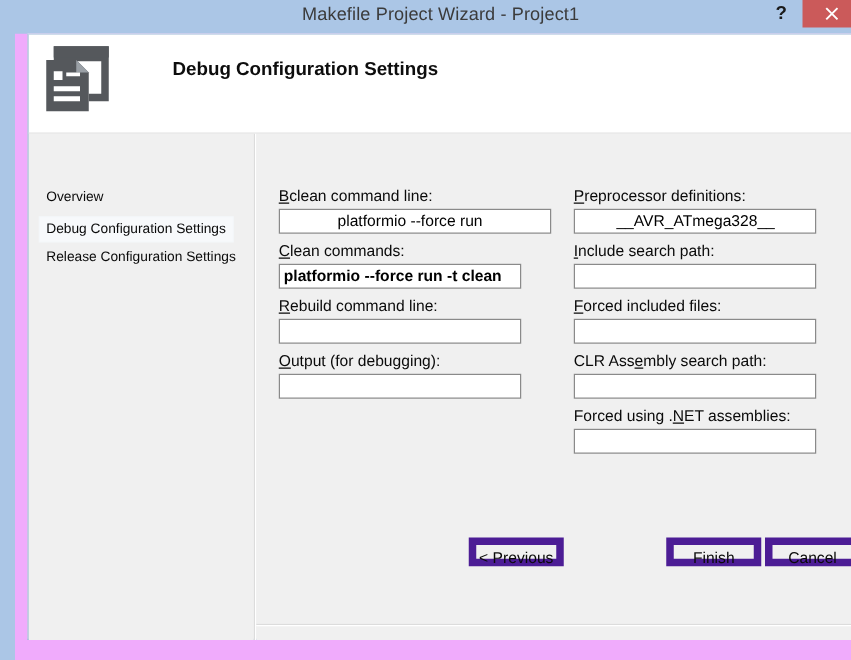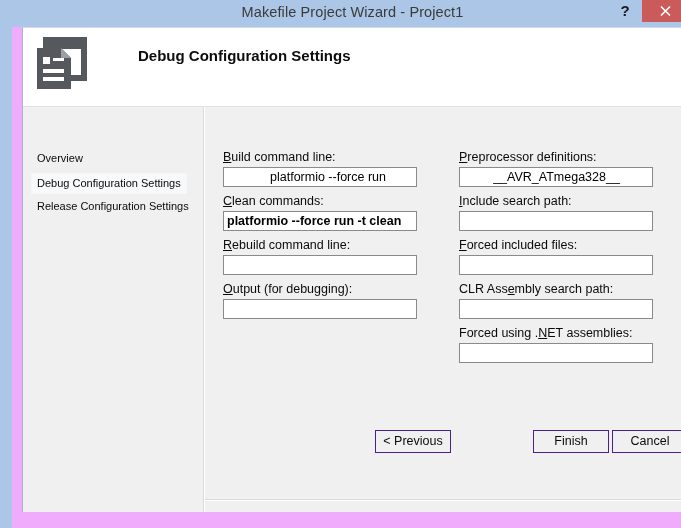--- a/index.html
+++ b/index.html
@@ -175,21 +175,21 @@
     left: 0; top: 394px;
     width: 659px;
     height: 90px;
   }
   .btn {
     position: absolute;
     top: 8px;
     width: 76px;
     height: 23px;
     background: #f0f0f0;
-    border: 1px solid #4c1d95;
+    border: 6px solid #4c1d95;
     font-family: "Liberation Sans", sans-serif;
     font-size: 12.5px;
     color: #0a0a0a;
     text-align: center;
     line-height: 21px;
     cursor: default;
     padding: 0;
   }
 </style>
 </head>
@@ -226,22 +226,22 @@
     <div class="sidebar">
       <div class="nav-item" style="top:42px;">Overview</div>
       <div class="nav-item selected" style="top:67px;">Debug Configuration Settings</div>
       <div class="nav-item" style="top:90px;">Release Configuration Settings</div>
     </div>
     <div class="sidebar-divider"></div>
 
     <div class="content">
 
       <div class="field" style="left:18px; top:43px; width:194px;">
-        <label class="field-label"><u>B</u><span>uild command line:</span></label>
-        <input class="field-input" style="width: 194px; padding-left: 46px;" value="platformio --force run">
+        <label class="field-label"><u>B</u><span>clean command line:</span></label>
+        <input class="field-input" style="width: 218px; padding-left: 46px;" value="platformio --force run">
       </div>
 
       <div class="field" style="left:18px; top:87px; width:194px;">
         <label class="field-label"><u>C</u><span>lean commands:</span></label>
         <input class="field-input" style="width: 194px; font-weight: bold;" value="platformio --force run -t clean">
       </div>
 
       <div class="field" style="left:18px; top:131px; width:194px;">
         <label class="field-label"><u>R</u><span>ebuild command line:</span></label>
         <input class="field-input" style="width: 194px;" value="">

